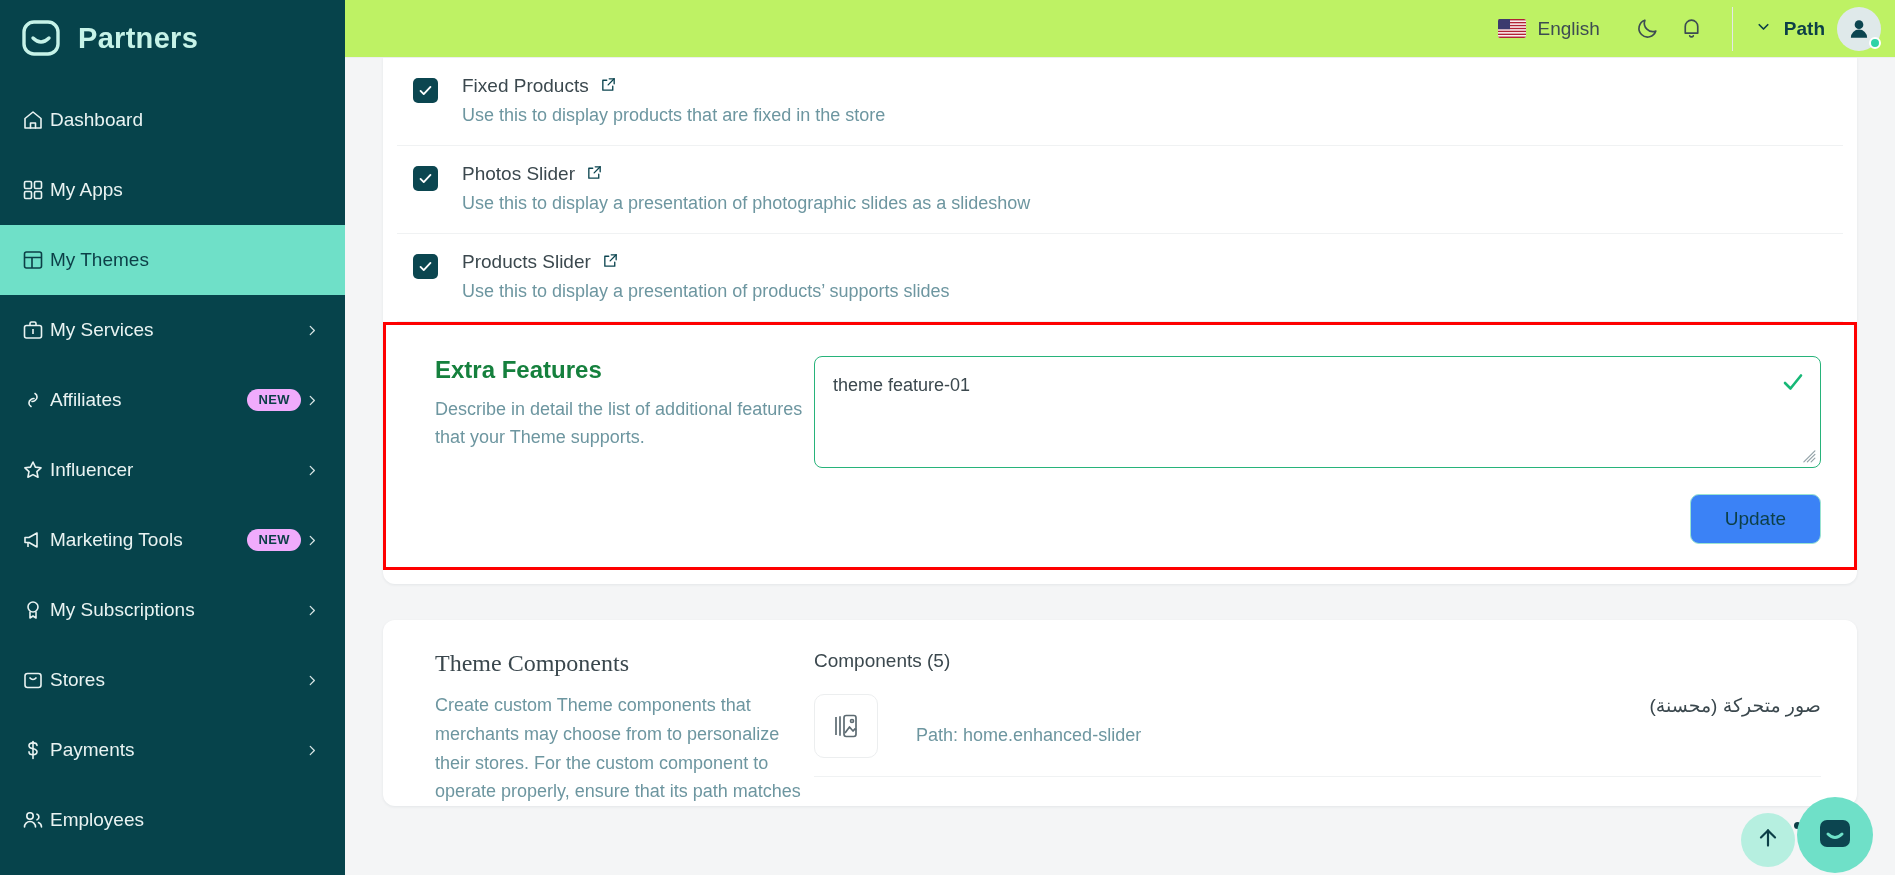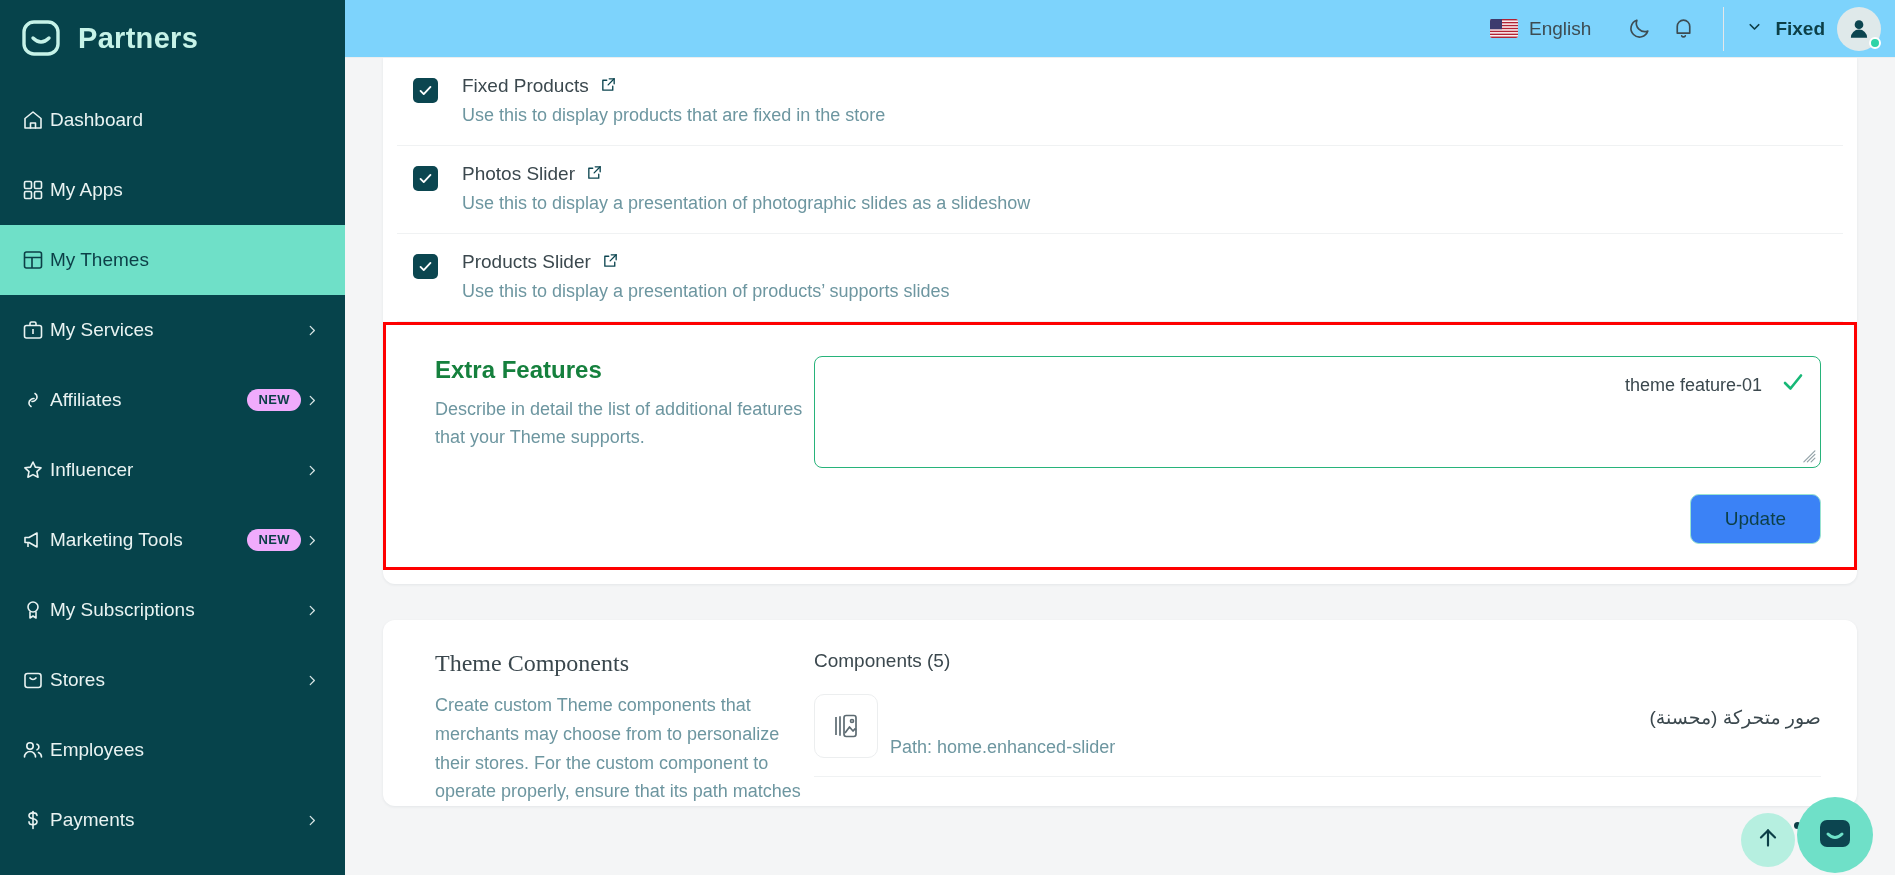--- a/index.html
+++ b/index.html
@@ -34,21 +34,21 @@
   .badge-new {
     background: #f0abfc; color: #0c3f47; font-size: 13px; font-weight: bold;
     border-radius: 12px; padding: 4px 11px 5px; letter-spacing: .4px; line-height: 1;
   }
   .chev { width: 14px; flex: 0 0 14px; display: flex; justify-content: flex-end; opacity: .92; }
 
   
   .main { flex: 1 1 auto; height: 875px; position: relative; background: #f4f5f6; overflow: hidden; }
 
   .topbar {
-    height: 58px; background: #7dd3fc; display: flex; align-items: center;
+    height: 58px; background: #bef264; display: flex; align-items: center;
     justify-content: flex-end; padding-right: 14px; gap: 0;
     border-bottom: 1px solid #eceeef;
   }
   .tb-lang { display: flex; align-items: center; gap: 11px; cursor: pointer; margin-right: 26px; }
   .flag { width: 28px; height: 19px; border-radius: 2px; overflow: hidden; display: block; }
   .tb-lang-text { font-size: 19px; color: #3d4c52; }
   .tb-icon { width: 44px; height: 44px; display: flex; align-items: center; justify-content: center; cursor: pointer; }
   .tb-sep { width: 1px; height: 44px; background: #e4e7e9; margin: 0 22px 0 18px; }
   .tb-user { display: flex; align-items: center; gap: 12px; cursor: pointer; }
   .tb-user-name { font-size: 19px; font-weight: bold; color: #0c3f47; }
@@ -90,39 +90,38 @@
   .extra-left { width: 405px; flex: 0 0 405px; padding-left: 26px; }
   .extra-title { font-size: 24px; color: #15803d; margin-bottom: 12px; font-weight: bold; }
   .extra-desc { font-size: 18px; color: #6d96a0; line-height: 1.55; }
   .extra-right { flex: 1 1 auto; }
   .ta-wrap { position: relative; }
   textarea.ta {
     width: 100%; height: 112px; border: 1px solid #27b37a; border-radius: 8px;
     padding: 16px 58px 16px 18px; font-family: "Liberation Sans", sans-serif;
     font-size: 18px; color: #3b484e; resize: none; outline: none; background: #fff;
     line-height: 1.4;
-    text-align: right;
   }
   .ta-check { position: absolute; right: 16px; top: 14px; pointer-events: none; }
   .ta-grip { position: absolute; right: 5px; bottom: 5px; pointer-events: none; }
   .btn-row { display: flex; justify-content: flex-end; margin-top: 22px; }
   .btn-update {
     border: 1px solid #9ae3d1; background: #3b82f6; color: #0c3f47;
     font-size: 19px; font-family: "Liberation Sans", sans-serif;
     border-radius: 9px; padding: 13px 34px; cursor: pointer;
   }
 
   
   .card-components { margin-top: 36px; display: flex; padding: 30px 26px 0 26px; }
   .tc-left { width: 405px; flex: 0 0 405px; padding-left: 26px; }
   .tc-title { font-size: 24px; color: #3a474d; margin-bottom: 14px; font-family: Liberation Serif, serif; }
   .tc-desc { font-size: 18px; color: #6d96a0; line-height: 1.6; }
   .tc-right { flex: 1 1 auto; padding-right: 10px; }
   .tc-count { font-size: 19px; color: #3b484e; margin-bottom: 22px; }
-  .comp-row { display: flex; align-items: flex-end; gap: 12px; padding-bottom: 18px; border-bottom: 1px solid #f0f2f3; }
+  .comp-row { display: flex; align-items: flex-start; gap: 38px; padding-bottom: 18px; border-bottom: 1px solid #f0f2f3; }
   .comp-thumb {
     width: 64px; height: 64px; flex: 0 0 64px; border: 1px solid #eceeef; border-radius: 10px;
     display: flex; align-items: center; justify-content: center; background: #fff;
   }
   .comp-meta { flex: 1 1 auto; }
   .comp-name { font-size: 19px; color: #3b484e; direction: rtl; text-align: right; unicode-bidi: isolate; }
   .comp-path { font-size: 18px; color: #6d96a0; margin-top: 8px; }
 
   
   .fab-top {
@@ -275,41 +274,41 @@
         <span class="chev">
           <svg viewBox="0 0 24 24" width="15" height="15" fill="none" stroke="currentColor" stroke-width="2.2" stroke-linecap="round" stroke-linejoin="round">
               <path d="M9 5l7 7-7 7"></path>
             </svg>
         </span>
       </div>
 
       <div class="nav-item">
         <span class="ni-icon">
           <svg viewBox="0 0 24 24" width="24" height="24" fill="none" stroke="currentColor" stroke-width="1.6" stroke-linecap="round">
+              <path d="M12 3.5v17"></path>
+              <path d="M16 7.5c0-1.7-1.8-2.6-4-2.6s-4 .9-4 2.8 1.8 2.6 4 3 4 1.2 4 3.1-1.8 2.8-4 2.8-4-1-4-2.7"></path>
+            </svg>
+        </span>
+        <span class="ni-label">Payments</span>
+        <span class="chev">
+          <svg viewBox="0 0 24 24" width="15" height="15" fill="none" stroke="currentColor" stroke-width="2.2" stroke-linecap="round" stroke-linejoin="round">
+              <path d="M9 5l7 7-7 7"></path>
+            </svg>
+        </span>
+      </div>
+
+      <div class="nav-item">
+        <span class="ni-icon">
+          <svg viewBox="0 0 24 24" width="24" height="24" fill="none" stroke="currentColor" stroke-width="1.6" stroke-linecap="round">
               <circle cx="9" cy="8" r="3.2"></circle>
               <path d="M3.5 19a5.5 5.5 0 0 1 11 0"></path>
               <path d="M16 6.2a3 3 0 0 1 0 5.6M17.5 14.5a5 5 0 0 1 3 4.5"></path>
             </svg>
         </span>
         <span class="ni-label">Employees</span>
-      </div>
-
-      <div class="nav-item">
-        <span class="ni-icon">
-          <svg viewBox="0 0 24 24" width="24" height="24" fill="none" stroke="currentColor" stroke-width="1.6" stroke-linecap="round">
-              <path d="M12 3.5v17"></path>
-              <path d="M16 7.5c0-1.7-1.8-2.6-4-2.6s-4 .9-4 2.8 1.8 2.6 4 3 4 1.2 4 3.1-1.8 2.8-4 2.8-4-1-4-2.7"></path>
-            </svg>
-        </span>
-        <span class="ni-label">Payments</span>
-        <span class="chev">
-          <svg viewBox="0 0 24 24" width="15" height="15" fill="none" stroke="currentColor" stroke-width="2.2" stroke-linecap="round" stroke-linejoin="round">
-              <path d="M9 5l7 7-7 7"></path>
-            </svg>
-        </span>
       </div>
 
     </nav>
   </aside>
 
   <section class="main">
 
     <header class="topbar">
       <div class="tb-lang">
         <span class="flag">
@@ -344,21 +343,21 @@
       </div>
 
       <div class="tb-sep"></div>
 
       <div class="tb-user">
         <span>
           <svg viewBox="0 0 24 24" width="17" height="17" fill="none" stroke="#0c3f47" stroke-width="2.4" stroke-linecap="round" stroke-linejoin="round">
               <path d="M6 9.5l6 6 6-6"></path>
             </svg>
         </span>
-        <span class="tb-user-name">Fixed</span>
+        <span class="tb-user-name">Path</span>
         <span class="avatar">
           <svg viewBox="0 0 24 24" width="26" height="26" fill="#0c4550">
               <circle cx="12" cy="8" r="4"></circle>
               <path d="M4.5 20a7.5 7.5 0 0 1 15 0z"></path>
             </svg>
           <i class="dot"></i>
         </span>
       </div>
     </header>
 

